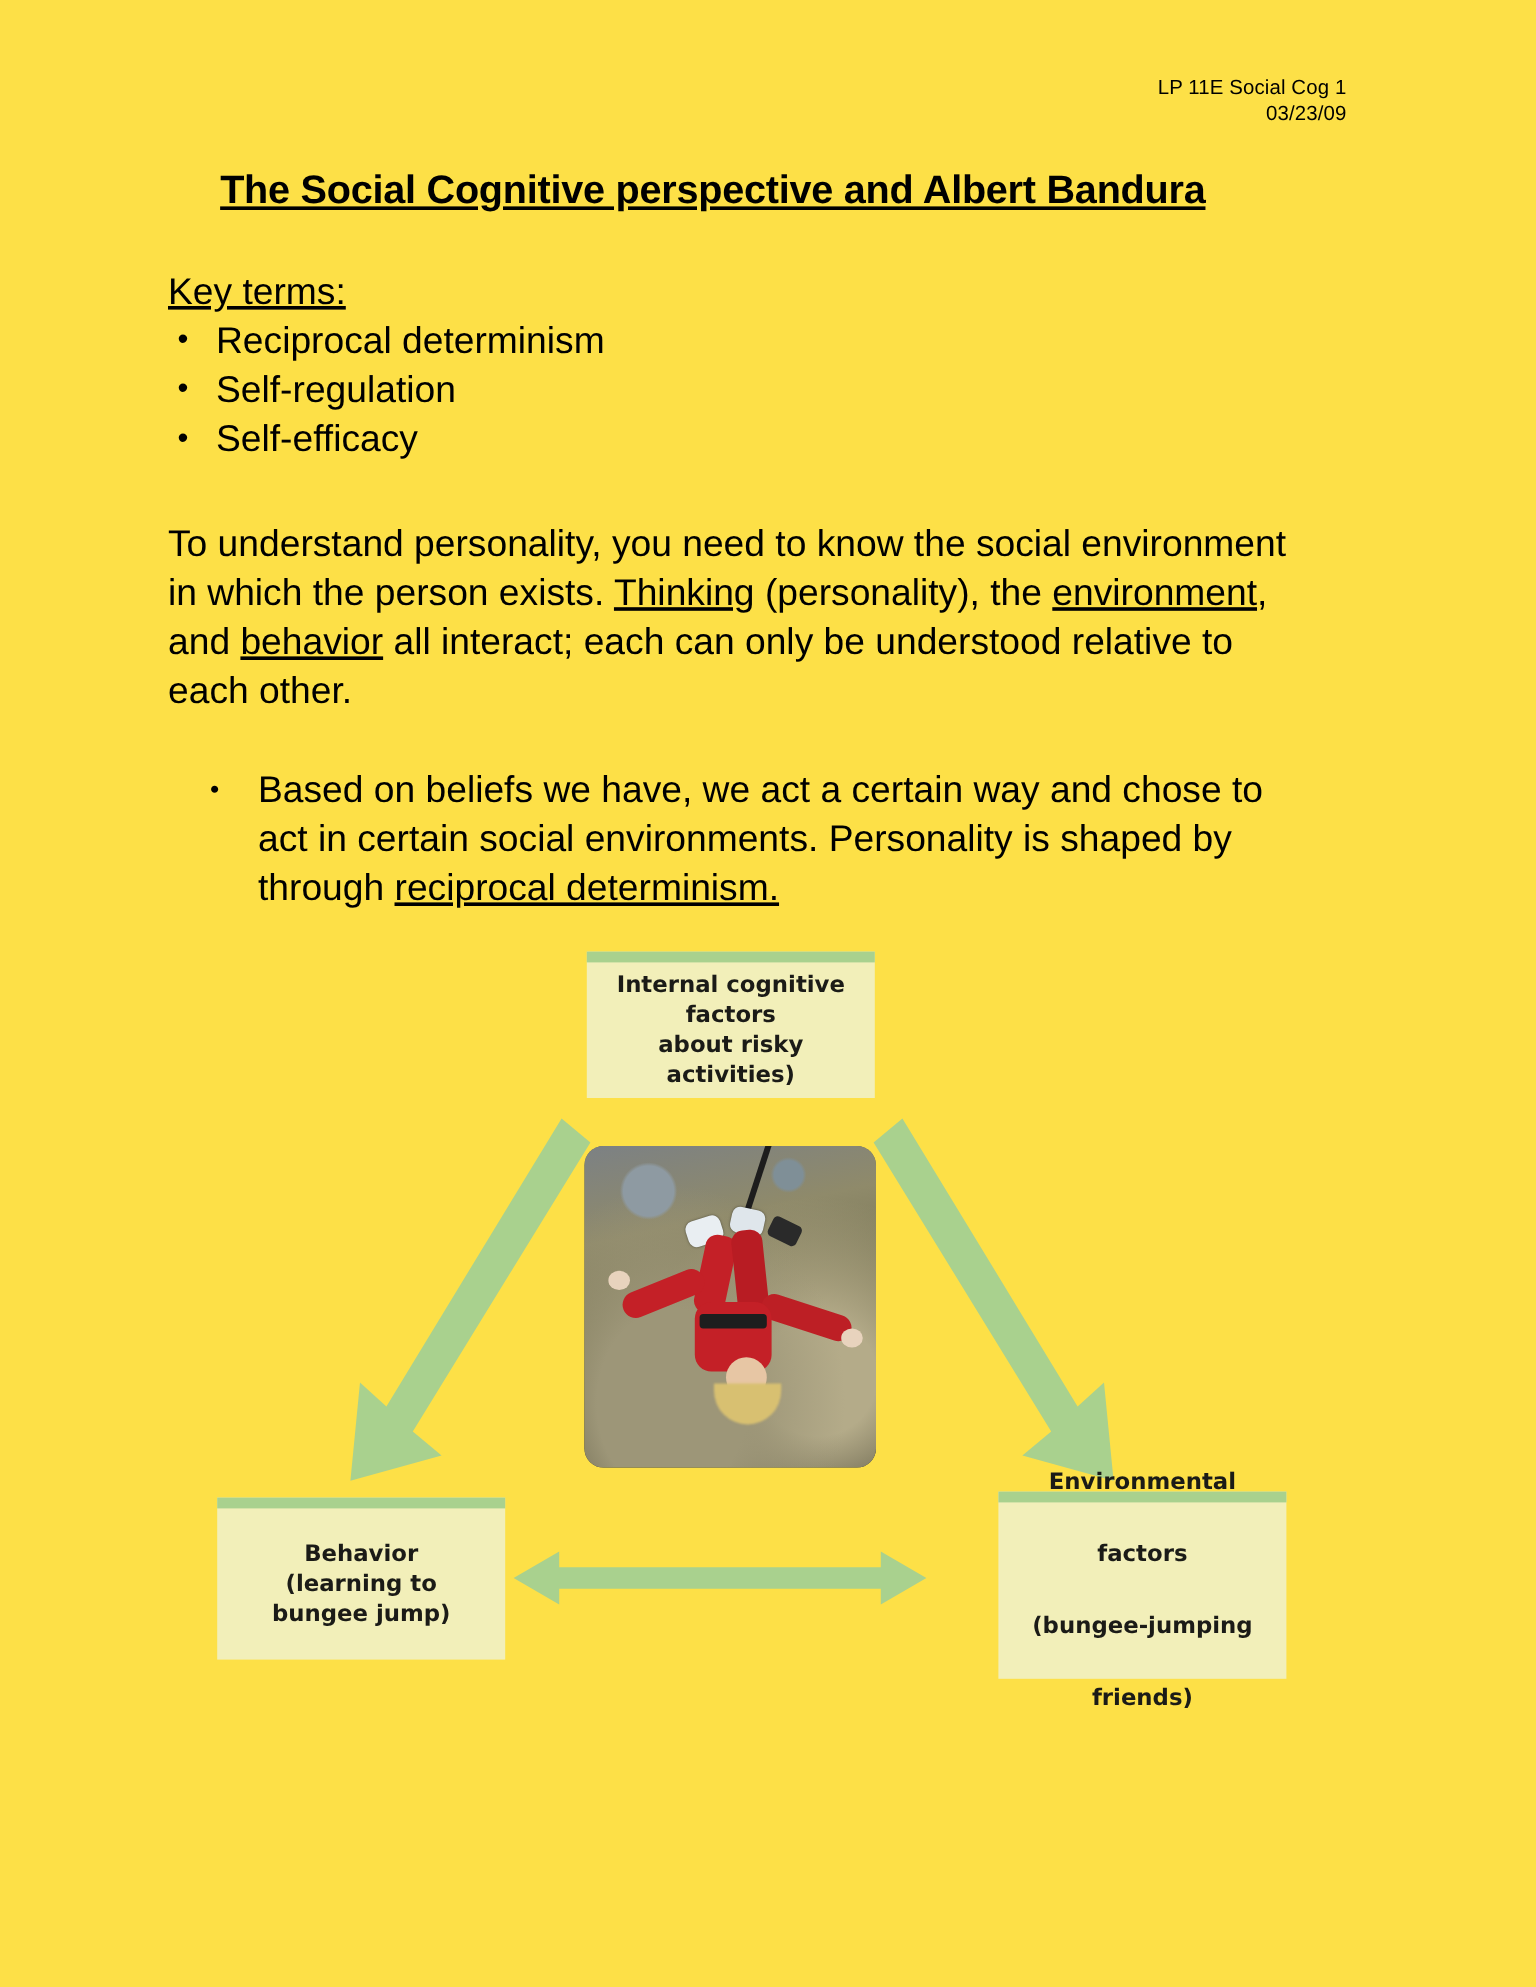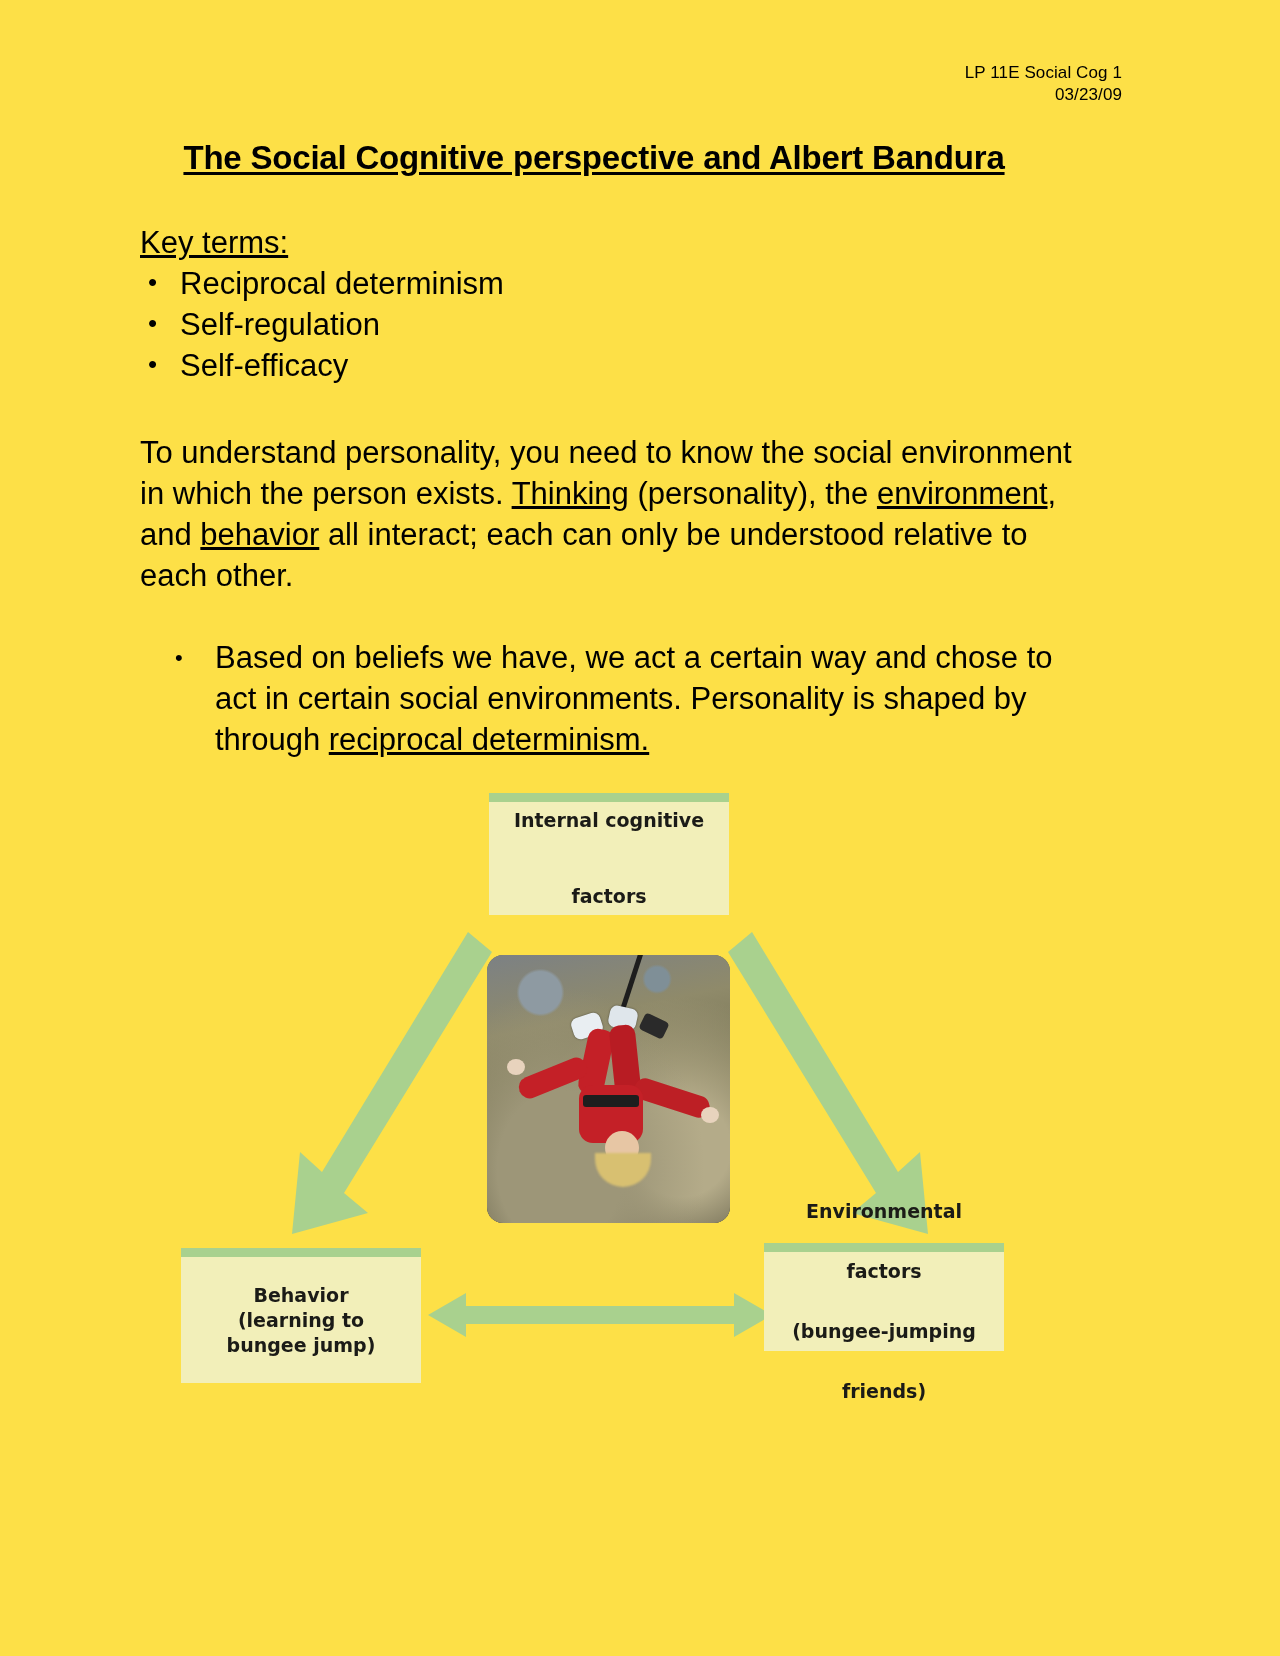--- a/index.html
+++ b/index.html
@@ -132,33 +132,32 @@
     line-height: 25px;
     color: #1b1b17;
     padding: 6px 8px;
   }
 
   #box-cognitive {
     left: 489px;
     top: 793px;
     width: 240px;
     height: 122px;
-    justify-content: space-between;
   }
   #box-behavior {
     left: 181px;
     top: 1248px;
     width: 240px;
     height: 135px;
   }
   #box-environment {
-    left: 764px;
+    left: 832px;
     top: 1243px;
     width: 240px;
-    height: 108px;
+    height: 156px;
     gap: 35px;
   }
 
   .photo {
     position: absolute;
     left: 487px;
     top: 955px;
     width: 243px;
     height: 268px;
     border-radius: 16px;
@@ -362,20 +361,21 @@
       </g>
 
       <g fill="#a9d18e">
         <polygon points="428,1315 466,1293 466,1306 734,1306 734,1293 772,1315 734,1337 734,1324 466,1324 466,1337"></polygon>
       </g>
     </svg>
 
     <div class="dbox" id="box-cognitive">
       <div>Internal cognitive</div>
       <div>factors</div>
+      <div>about risky activities)</div>
     </div>
 
     <div class="photo">
       <div class="bg"></div>
       <div class="rope"></div>
       <div class="ankle"></div>
       <div class="shoeA"></div>
       <div class="shoeB"></div>
       <div class="legA"></div>
       <div class="legB"></div>

